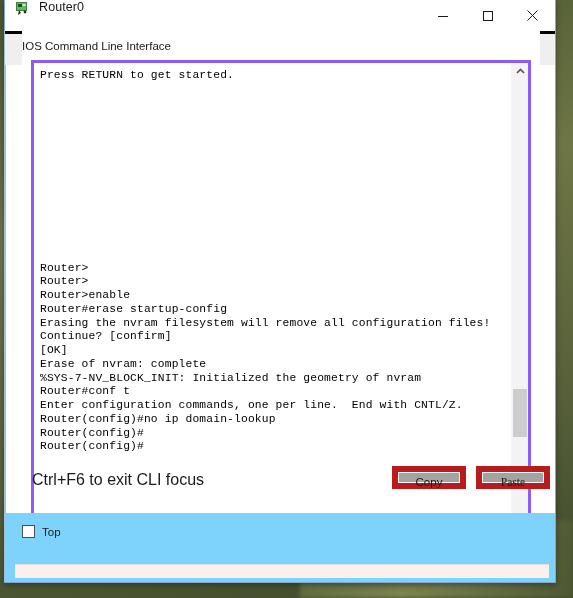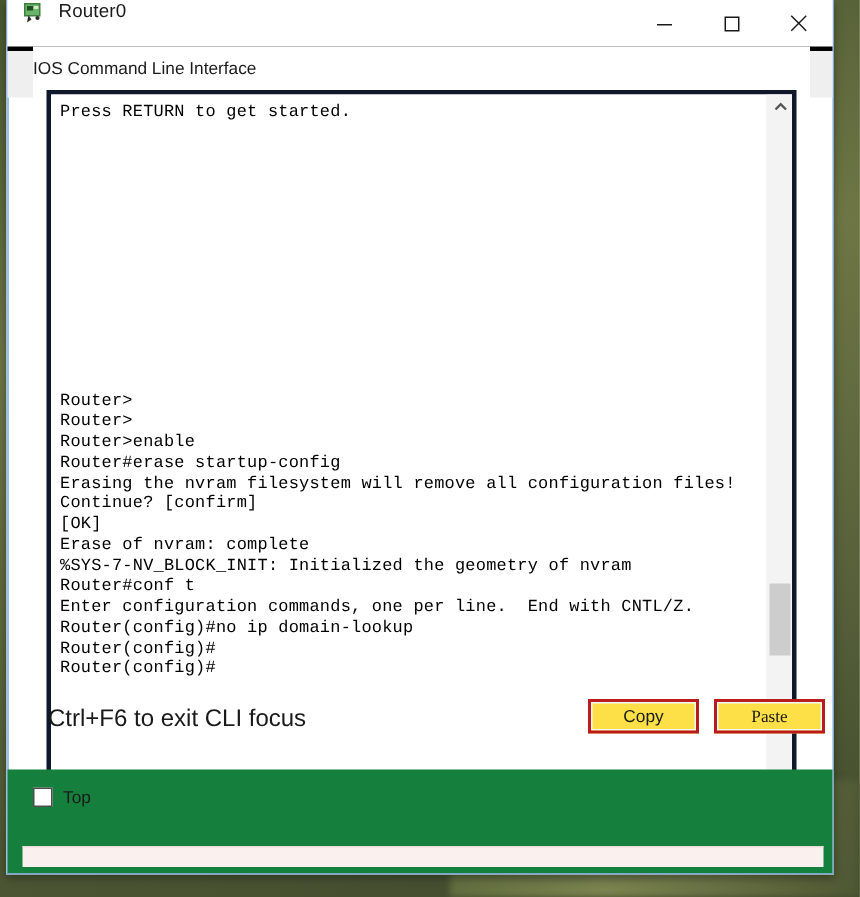--- a/index.html
+++ b/index.html
@@ -146,21 +146,21 @@
     padding-right: 4px;
   }
 
   
   #terminal-wrap {
     position: absolute;
     left: 9px;
     top: 29px;
     width: 500px;
     height: 497px;
-    border: 3px solid #0f172a;
+    border: 3px solid #8b5cf6;
     box-sizing: border-box;
     background: #ffffff;
     display: flex;
   }
   #terminal {
     flex: 1;
     overflow: hidden;
     background: #ffffff;
     padding: 6px 0 0 6px;
     box-sizing: border-box;
@@ -215,41 +215,41 @@
     left: 10px;
     top: 5px;
     font-size: 16px;
     color: #1a1a1a;
   }
   .gbtn {
     position: absolute;
     top: 0;
     width: 74px;
     height: 23px;
-    background: #fde047;
-    border: 2px solid #b91c1c;
+    background: #a3a3a3;
+    border: 6px solid #b91c1c;
     box-shadow: inset 0 0 0 1px #f7f7f7;
     font-size: 11.5px;
     color: #1a1a1a;
     line-height: 21px;
     text-align: center;
     box-sizing: border-box;
     cursor: default;
   }
   #btn-copy  { left: 370px; }
   #btn-paste { left: 454px; font-family: Liberation Serif, serif; }
 
   
   #footer {
     position: absolute;
     left: 0;
     bottom: 0;
     width: 100%;
     height: 69px;
-    background: #15803d;
+    background: #7dd3fc;
     text-decoration: underline;
   }
   #top-check-row {
     position: absolute;
     left: 17px;
     top: 12px;
     display: flex;
     align-items: center;
     gap: 7px;
   }

